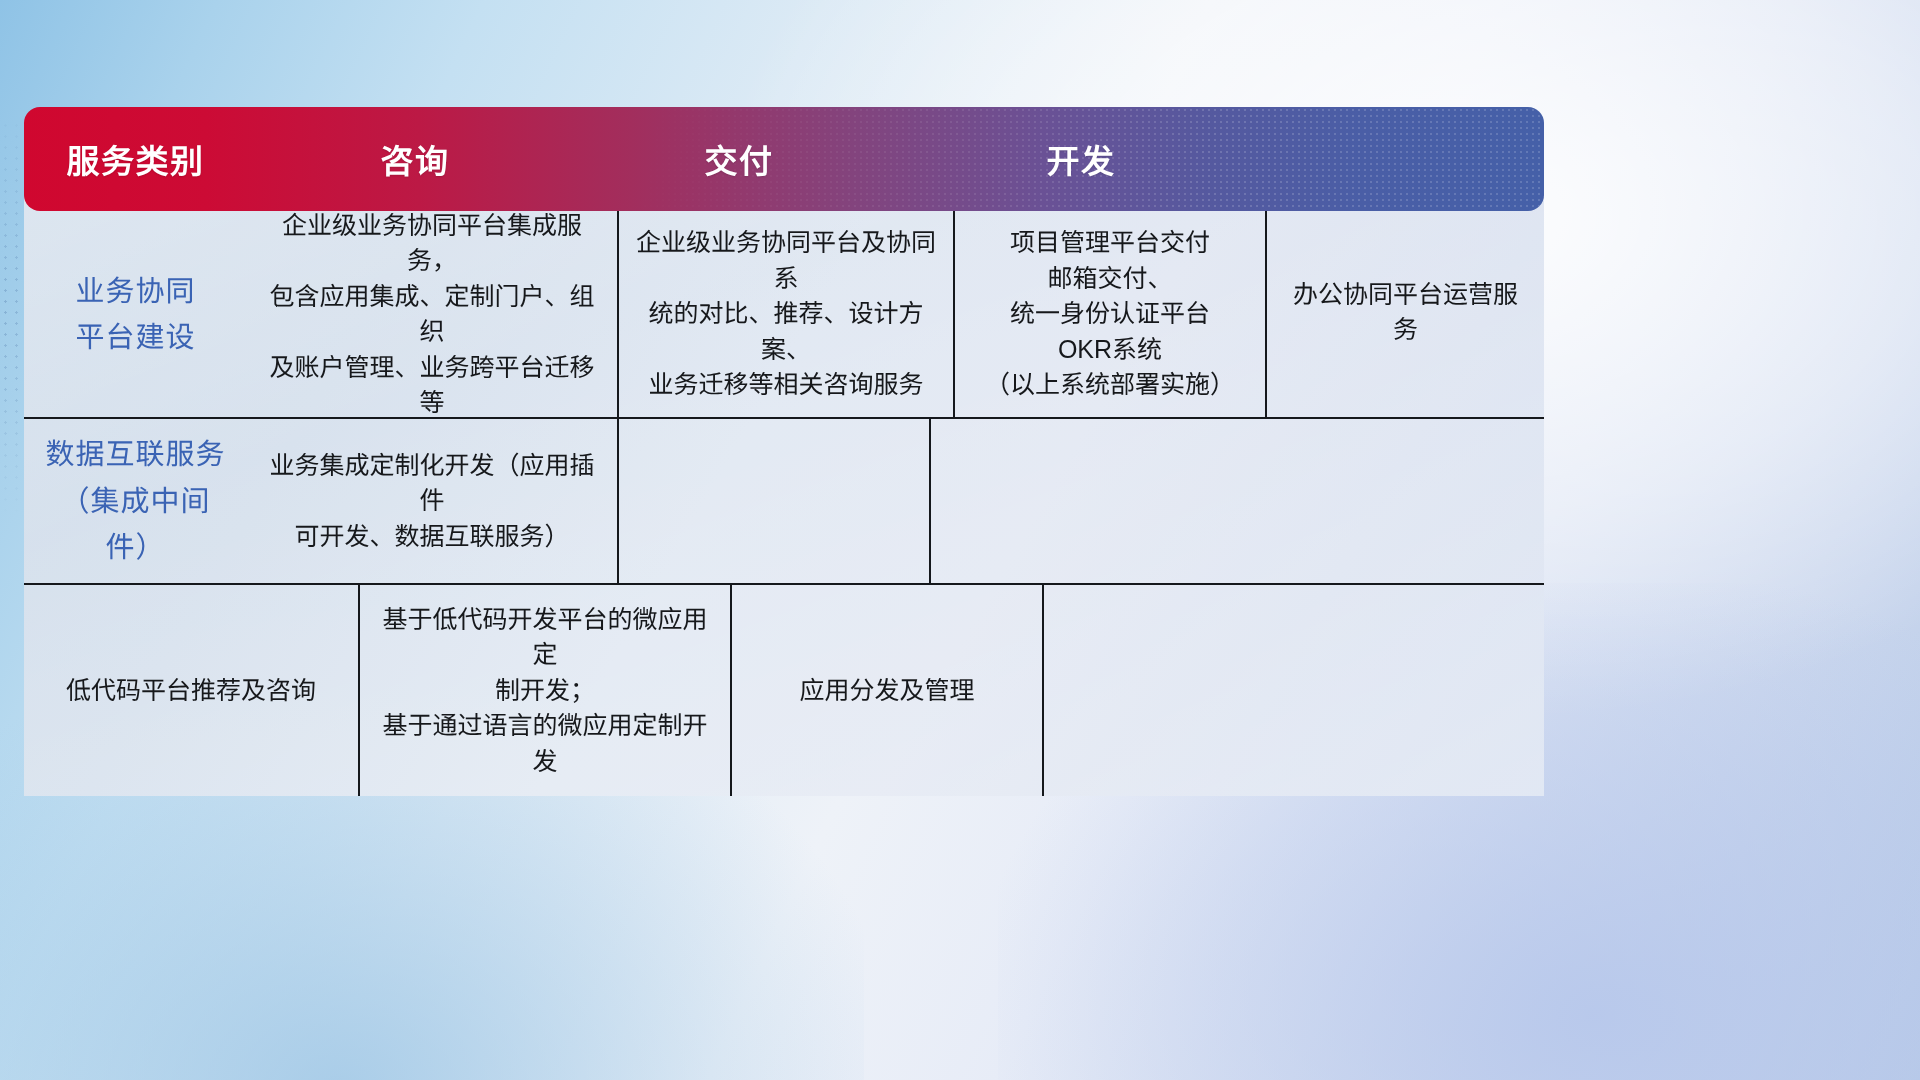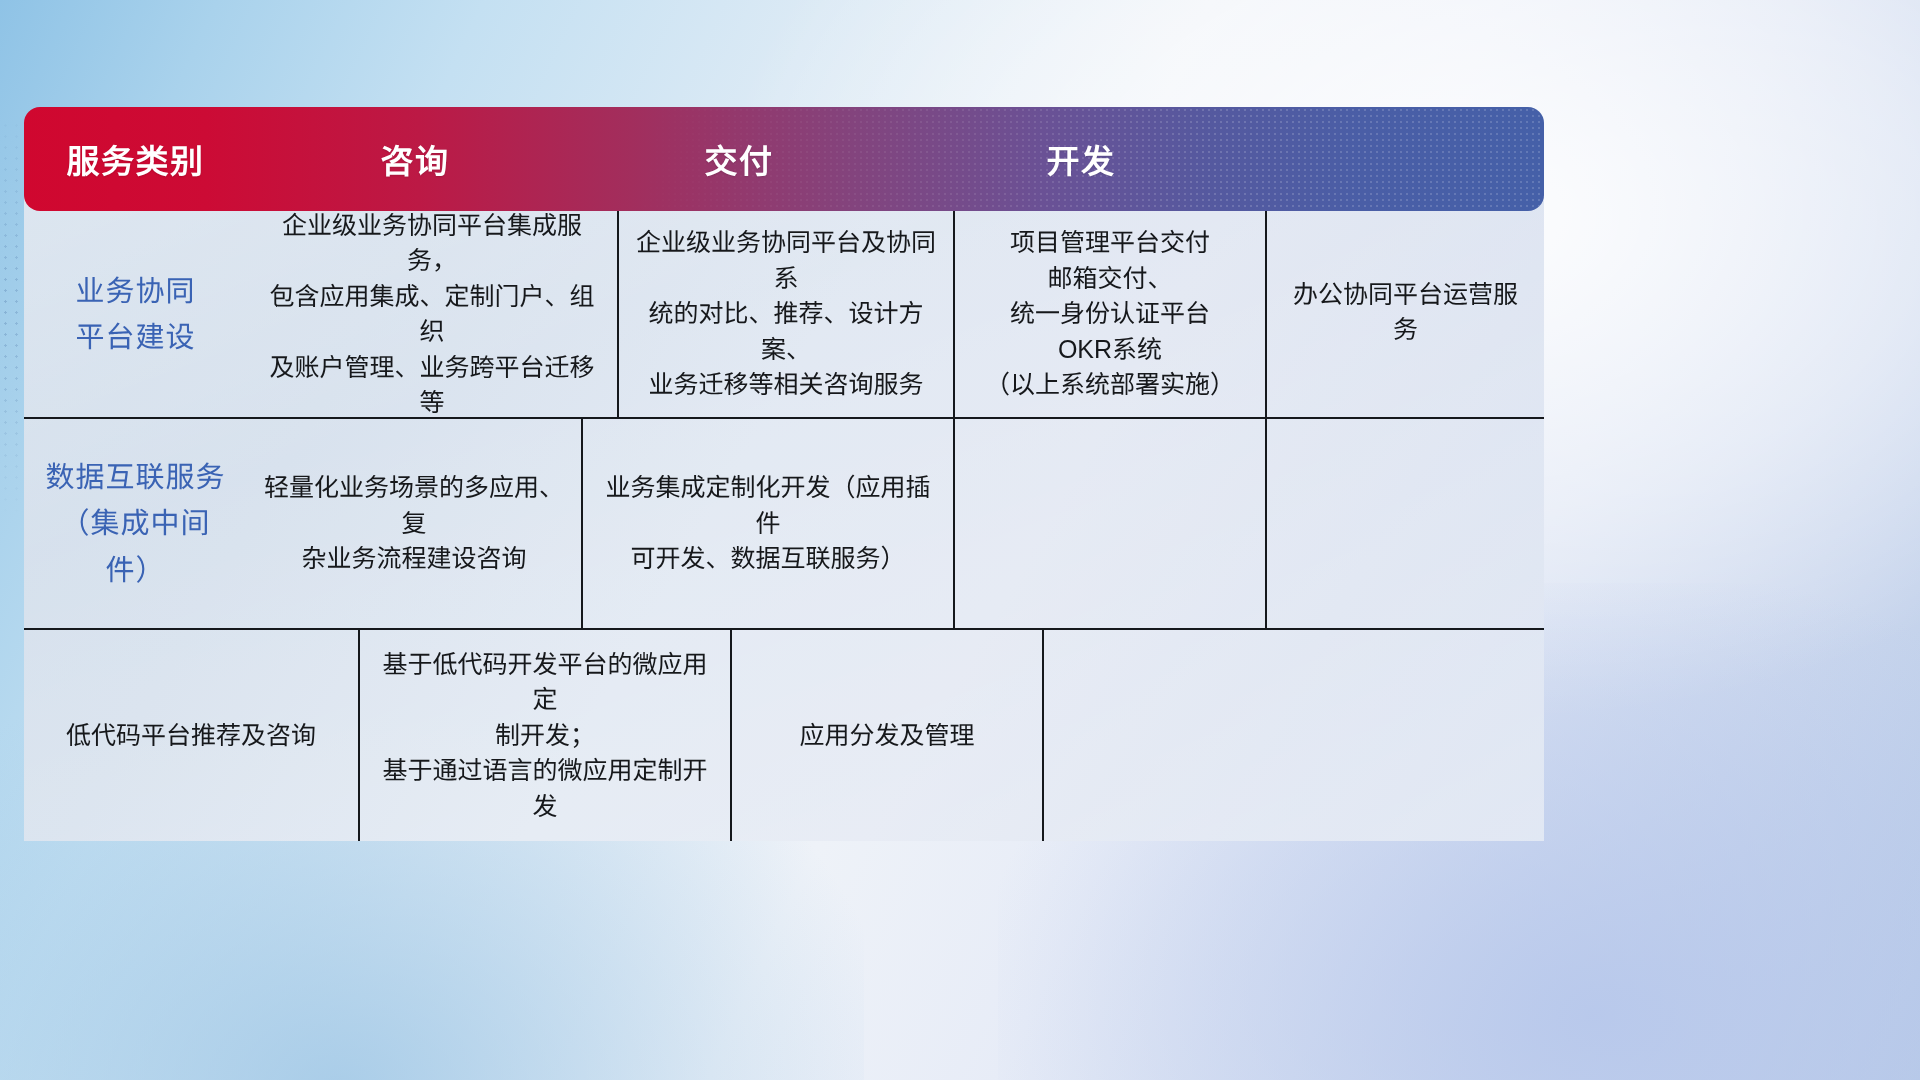--- a/index.html
+++ b/index.html
@@ -172,21 +172,21 @@
   .cell-text { white-space: pre-line; }
 
   
   .c0 { width: 223px; }
   .c1 { width: 336px; }
   .c2 { width: 372px; }
   .c3 { width: 312px; }
   .c4 { width: 277px; }
 
   #row-0 { height: 208px; }
-  #row-1 { height: 211px; }
+  #row-1 { height: 166px; }
   #row-2 { height: 211px; }
 </style>
 </head>
 <body>
 
 <div id="bg-base"></div>
 <div id="bg-glow-tr"></div>
 <div id="bg-glow-br"></div>
 <div id="bg-glow-bl"></div>
 <div id="bg-dots"></div>
@@ -227,24 +227,20 @@
       <div class="tcell c4">
         <span class="cell-text">办公协同平台运营服务</span>
       </div>
     </div>
 
     <div class="trow" id="row-1">
       <div class="tcell c0 cat-cell">
         <span class="cell-text">数据互联服务
 （集成中间件）</span>
       </div>
-      <div class="tcell c1">
-        <span class="cell-text">轻量化业务场景的多应用、复
-杂业务流程建设咨询</span>
-      </div>
       <div class="tcell c2">
         <span class="cell-text">业务集成定制化开发（应用插件
 可开发、数据互联服务）</span>
       </div>
       <div class="tcell c3">
         <span class="cell-text"></span>
       </div>
       <div class="tcell c4">
         <span class="cell-text"></span>
       </div>

